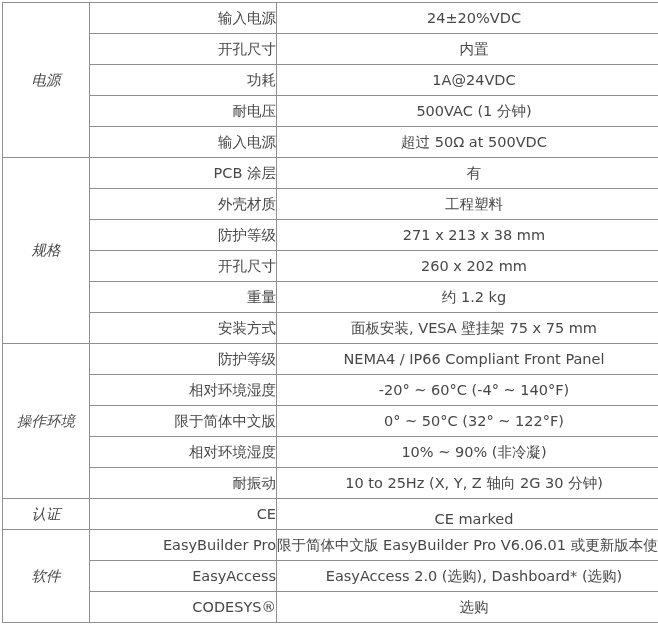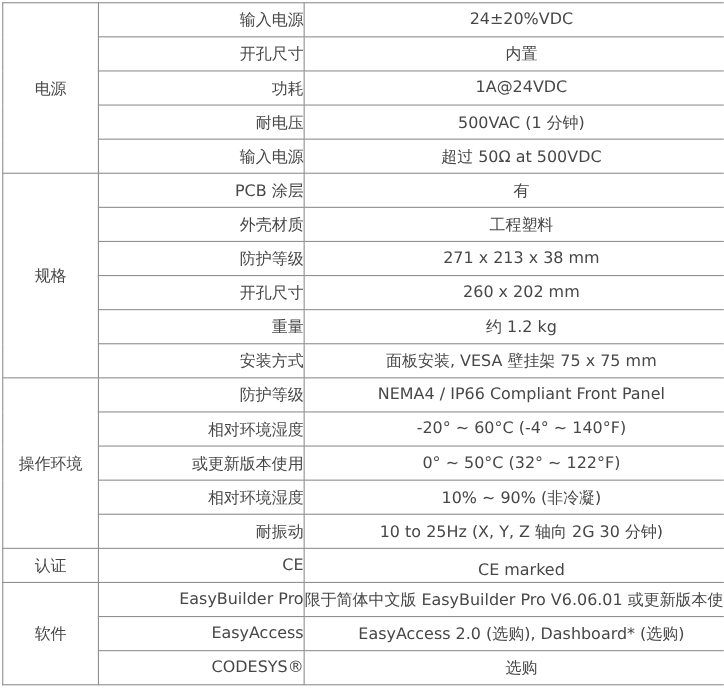--- a/index.html
+++ b/index.html
@@ -22,20 +22,21 @@
     border: 1px solid #8f8f8f;
     height: 30px;
     padding: 0;
     overflow: hidden;
     white-space: nowrap;
   }
   td.cat {
     width: 86px;
     text-align: center;
     vertical-align: middle;
+    font-style: italic;
   }
   td.lbl {
     width: 171px;
     text-align: right;
     padding-left: 15px;
     vertical-align: middle;
   }
   td.val {
     width: 394px;
     text-align: center;
@@ -104,21 +105,21 @@
     <tr>
       <td class="cat" rowspan="5">操作环境</td>
       <td class="lbl">防护等级</td>
       <td class="val">NEMA4 / IP66 Compliant Front Panel</td>
     </tr>
     <tr>
       <td class="lbl">相对环境湿度</td>
       <td class="val">-20° ~ 60°C (-4° ~ 140°F)</td>
     </tr>
     <tr>
-      <td class="lbl">或更新版本使用</td>
+      <td class="lbl">限于简体中文版</td>
       <td class="val">0° ~ 50°C (32° ~ 122°F)</td>
     </tr>
     <tr>
       <td class="lbl">相对环境湿度</td>
       <td class="val">10% ~ 90% (非冷凝)</td>
     </tr>
     <tr>
       <td class="lbl">耐振动</td>
       <td class="val">10 to 25Hz (X, Y, Z 轴向 2G 30 分钟)</td>
     </tr>

